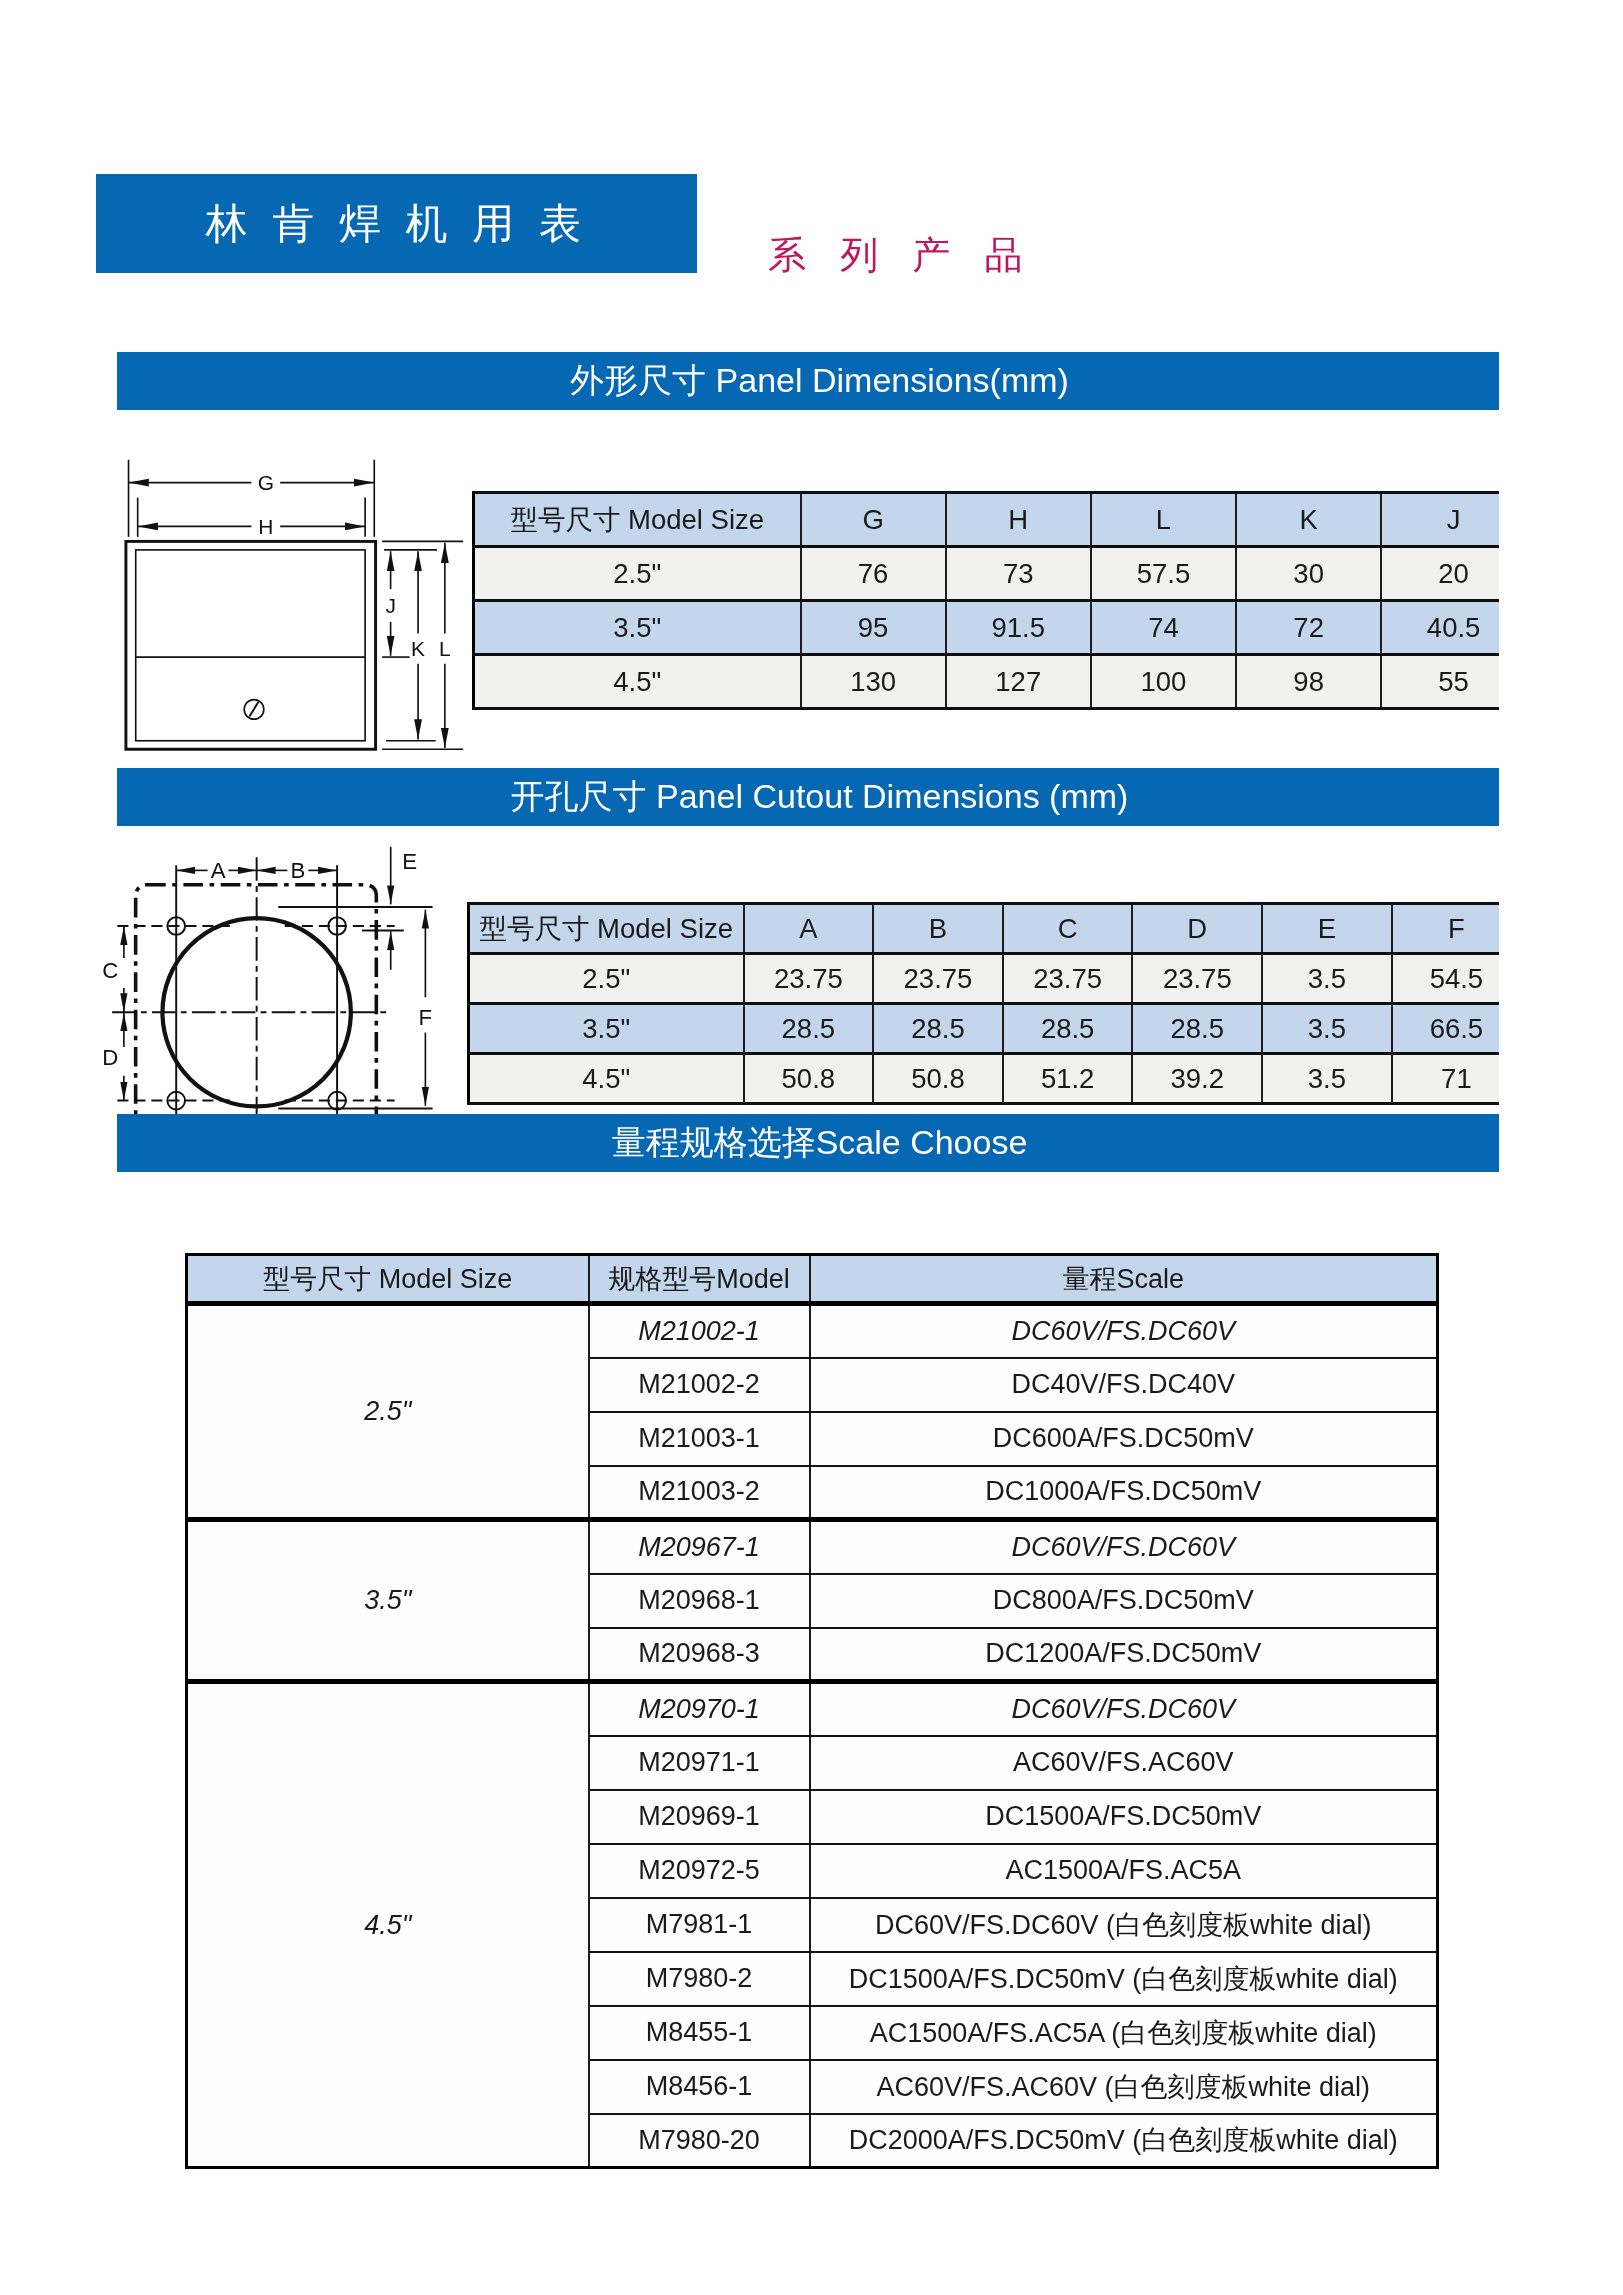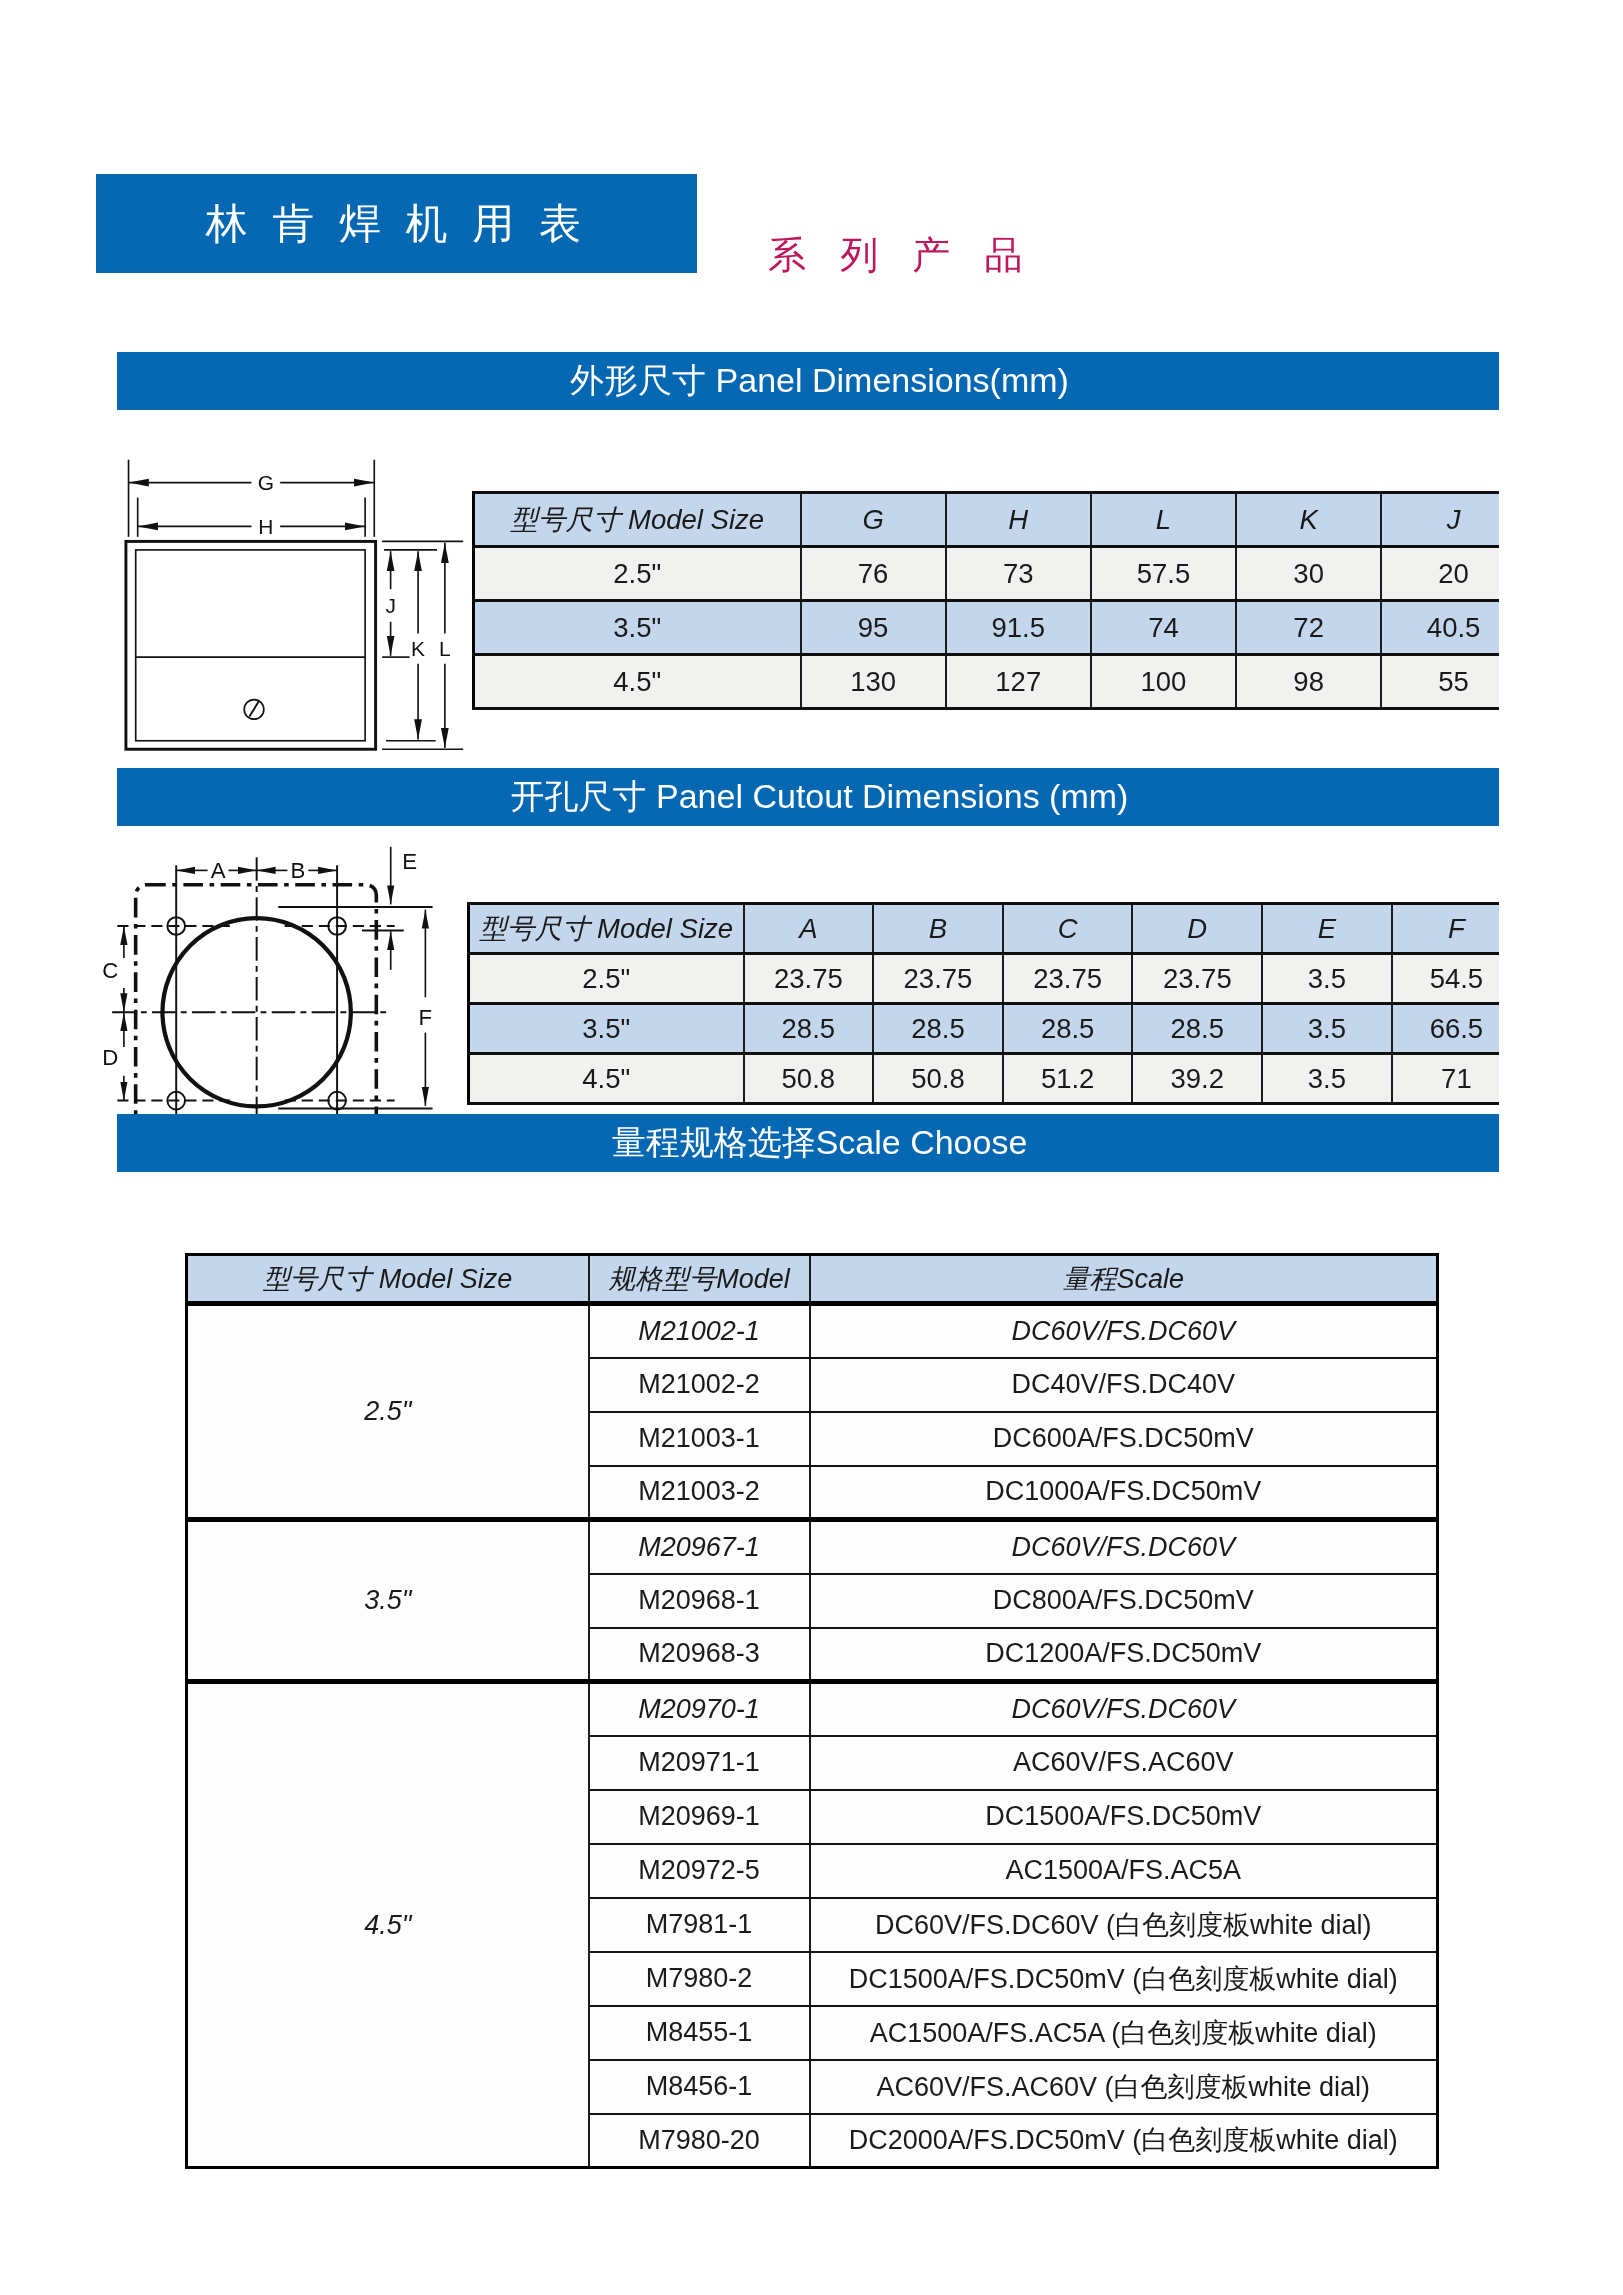--- a/index.html
+++ b/index.html
@@ -17,21 +17,21 @@
   .bar{left:93px;width:1405px;height:58px;background:#0667b2;color:#ffffff;
        display:flex;align-items:center;justify-content:center;font-size:34px;white-space:nowrap;margin-left:24px;}
   .bar1{top:352px;} .bar2{top:768px;justify-content:center;} .bar3{top:1114px;}
 
   
   table{border-collapse:collapse;table-layout:fixed;background:#fff;}
   td{padding:0;text-align:center;vertical-align:middle;overflow:hidden;white-space:nowrap;}
   .dtable td{border-left:2px solid #1c1c1c;border-right:2px solid #1c1c1c;
              border-top:3.3px solid #0f0f0f;border-bottom:3.3px solid #0f0f0f;}
   .dtable{border:3.9px solid #000;}
-  .hrow td{background:#c3d6ec;font-style:italic;}
+  .hrow td{background:#c3d6ec;}
   .r-gray td{background:#f1f1ef;}
   .r-blue td{background:#c3d6ec;}
   .t1{left:472px;top:491px;width:1056px;font-size:27.5px;}
   .t1 tr{height:54px;}
   .t2{left:467px;top:902px;width:1056px;font-size:27.5px;}
   .t2 tr{height:50px;}
   .t3{left:185px;top:1253px;width:1254px;font-size:27px;}
   .t3 tr{height:54px;}
   .t3 tr.hrow{height:49px;}
   .t3 td{background:#fdfdfd;border-left:2px solid #1c1c1c;border-right:2px solid #1c1c1c;

